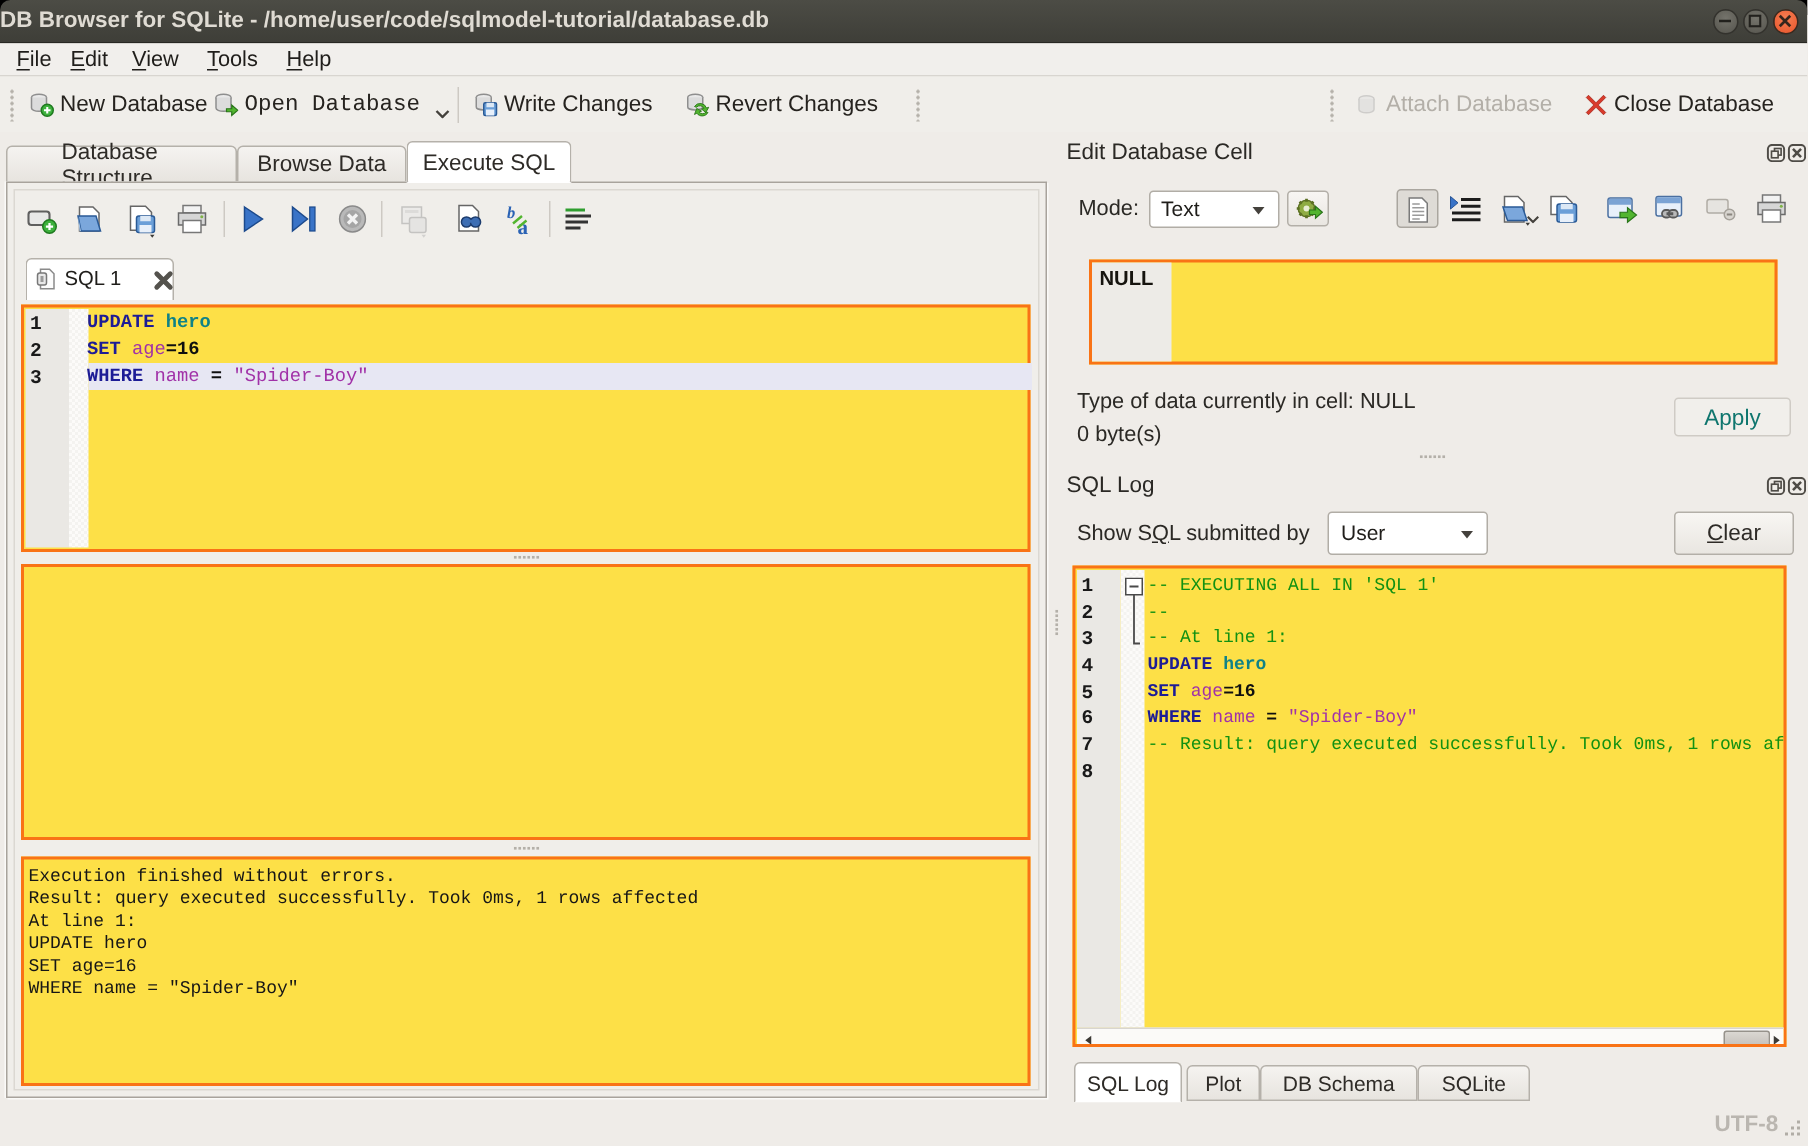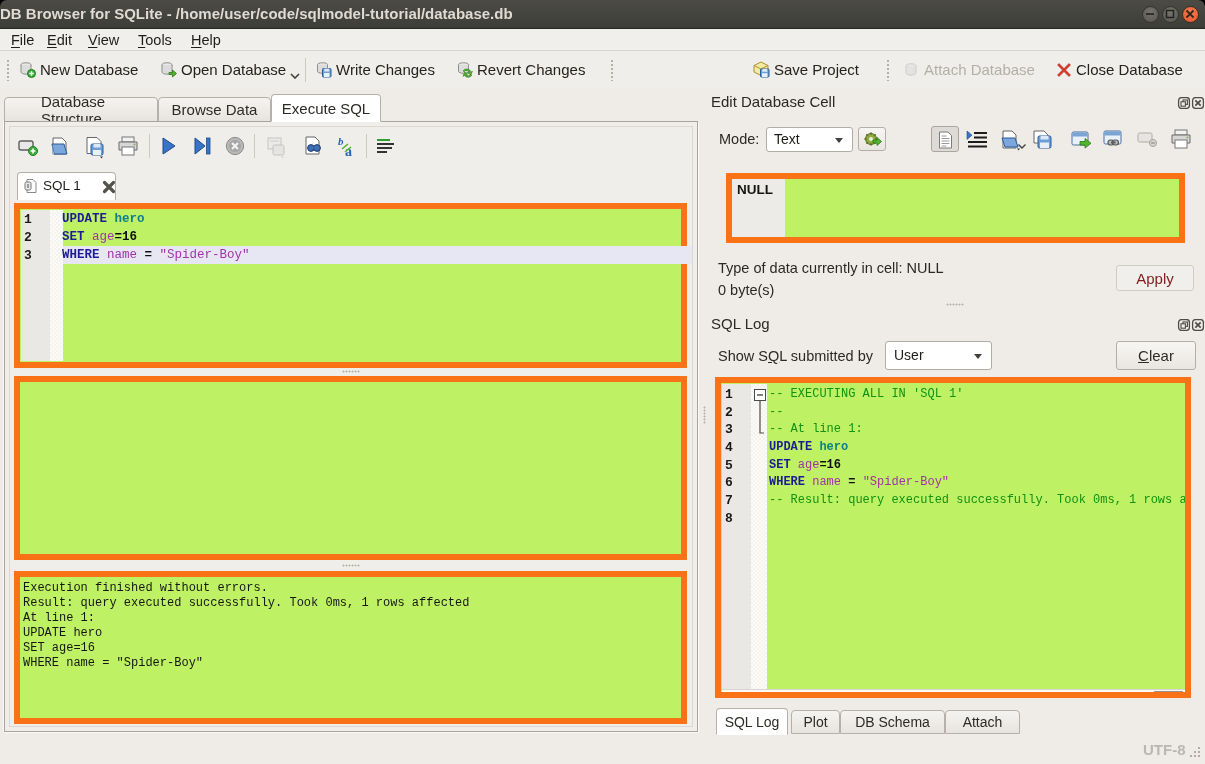--- a/index.html
+++ b/index.html
@@ -40,21 +40,21 @@
 
 
 .mtab { position:absolute; font-size:14px; color:#2e2b27; border:1px solid #b5b1aa;
   background:linear-gradient(#f5f3f0,#e7e4df); display:flex; align-items:center; justify-content:center;
   border-radius:4px 4px 0 0; }
 .mtab.active { background:#fff; border-bottom:1px solid #fff; z-index:5; }
 
 
 #leftpane { left:4px; top:121px; width:694px; height:611px; border:1px solid #a8a39c; background:#f0eeea; box-shadow:1px 1px 0 #fbfaf8, -1px 0 0 #fbfaf8; }
 #leftinner { left:9px; top:126px; width:684px; height:601px; border:1px solid #dbd8d2; }
-.whitebox { position:absolute; background:#bef264; border:6px solid #f97316; }
+.whitebox { position:absolute; background:#fde047; border:2px solid #f97316; }
 
 
 #edmargin { position:absolute; left:1px; top:1px; bottom:1px; width:29px; background:#eae8e4; }
 .foldmargin { position:absolute; top:1px; bottom:1px; width:13px;
   background-image:repeating-conic-gradient(#f4f3f0 0% 25%, #fcfbf9 0% 50%);
   background-size:4px 4px; }
 .lnum { position:absolute; font-family:"Liberation Mono", monospace; font-size:13px; font-weight:bold; color:#191919; }
 .codeline { position:absolute; font-family:"Liberation Mono", monospace; font-size:12.5px; font-weight:normal; white-space:pre; color:#111; }
 .op { font-weight:bold; color:#0f0f0f; }
 #logbox .codeline { font-size:12px; }
@@ -68,21 +68,21 @@
 .msgline { position:absolute; font-family:"Liberation Mono", monospace; font-size:12px; color:#161616; white-space:pre; }
 
 
 .docktitle { position:absolute; font-size:15px; color:#2b2925; }
 .combo { position:absolute; background:#fff; border:1px solid #b1ada6; border-radius:3px; font-size:14px; color:#1f1d1a; }
 .combo .arr { position:absolute; right:9px; top:50%; margin-top:-2px; width:0; height:0;
   border-left:4.5px solid transparent; border-right:4.5px solid transparent; border-top:5px solid #44413c; }
 .btn { position:absolute; border:1px solid #b3afa8; border-radius:3px;
   background:linear-gradient(#f8f6f3,#e9e6e1); font-size:15px; color:#2e2b27;
   display:flex; align-items:center; justify-content:center; }
-.btn.disabled { background:#f1efeb; border-color:#cfcbc5; color:#7f1d1d; }
+.btn.disabled { background:#f1efeb; border-color:#cfcbc5; color:#0f766e; }
 .label14 { position:absolute; font-size:14.5px; color:#2b2925; }
 </style>
 </head>
 <body>
 
 <div class="abs" style="left:0; top:0; width:1205px; height:10px; background:#000;"></div>
 <div class="abs" id="titlebar">
   <div class="title">DB Browser for SQLite - /home/user/code/sqlmodel-tutorial/database.db</div>
   <div class="winbtn min" style="left:1142px;">
     <svg width="14" height="14" viewBox="0 0 14 14">
@@ -111,21 +111,21 @@
 
 <div class="abs" id="toolbar">
   <div class="handle" style="left:6px;"></div>
   <div class="tbtn" style="left:19px;" id="tb-new">
     <svg width="17" height="17" viewBox="0 0 17 17">
       <ellipse cx="7" cy="4" rx="5" ry="2.2" fill="#e9e9e9" stroke="#8e8e8e"></ellipse>
       <path d="M2 4 v7 c0 1.2 2.2 2.2 5 2.2 s5 -1 5 -2.2 v-7" fill="#dcdcdc" stroke="#8e8e8e"></path>
       <circle cx="12.5" cy="12.5" r="4" fill="#3db13d" stroke="#1f7a1f"></circle>
       <path d="M12.5 10.3 v4.4 M10.3 12.5 h4.4" stroke="#fff" stroke-width="1.4"></path>
     </svg>New Database</div>
-  <div class="tbtn" style="left:160px;" id="tb-open">
+  <div class="tbtn" style="left:142px;font-family:Liberation Mono, monospace;" id="tb-open">
     <svg width="17" height="17" viewBox="0 0 17 17">
       <ellipse cx="7" cy="4" rx="5" ry="2.2" fill="#e9e9e9" stroke="#8e8e8e"></ellipse>
       <path d="M2 4 v7 c0 1.2 2.2 2.2 5 2.2 s5 -1 5 -2.2 v-7" fill="#dcdcdc" stroke="#8e8e8e"></path>
       <path d="M9 11.5 h3.5 v-2.5 l4 3.5 -4 3.5 v-2.5 h-3.5 z" fill="#52b52f" stroke="#2a761a" stroke-width="0.8"></path>
     </svg>Open Database</div>
   <svg class="abs" width="10" height="6" viewBox="0 0 10 6" style="left:290px; top:22px;">
       <path d="M1 1 L5 5 L9 1" fill="none" stroke="#44413c" stroke-width="1.6"></path>
     </svg>
   <div class="tsep" style="left:305px;"></div>
   <div class="tbtn" style="left:315px;" id="tb-write">
@@ -137,28 +137,20 @@
       <rect x="9" y="12" width="5.5" height="4" fill="#e8f0fa"></rect>
     </svg>Write Changes</div>
   <div class="tbtn" style="left:456px;" id="tb-revert">
     <svg width="17" height="17" viewBox="0 0 17 17">
       <ellipse cx="7.5" cy="3.8" rx="5" ry="2" fill="#e9e9e9" stroke="#8e8e8e"></ellipse>
       <path d="M2.5 3.8 v6.5 c0 1.1 2.2 2 5 2 s5 -0.9 5 -2 v-6.5" fill="#dcdcdc" stroke="#8e8e8e"></path>
       <path d="M7 10 a4.5 4.5 0 0 1 8 1 l1.5 -0.5 -2 3.5 -2.8 -2.3 1.6 -0.4 a3 3 0 0 0 -5 -0.8 z" fill="#52b52f" stroke="#2a761a" stroke-width="0.6"></path>
       <path d="M16 14 a4.5 4.5 0 0 1 -7.5 0.5 l-1.5 0.8 1.5 -4 3.2 1.8 -1.6 0.6 a3 3 0 0 0 4.6 0 z" fill="#52b52f" stroke="#2a761a" stroke-width="0.6"></path>
     </svg>Revert Changes</div>
   <div class="handle" style="left:610px;"></div>
-  <div class="tbtn" style="left:753px;" id="tb-saveproj">
-    <svg width="17" height="17" viewBox="0 0 17 17">
-      <path d="M8 1 L15 4.5 L15 11 L8 14.5 L1 11 L1 4.5 Z" fill="#f5e9a8" stroke="#a8922a"></path>
-      <path d="M1 4.5 L8 8 L15 4.5 M8 8 L8 14.5" fill="none" stroke="#a8922a"></path>
-      <rect x="7.5" y="8" width="8.5" height="8" rx="1" fill="#6b9fd8" stroke="#2a5a96"></rect>
-      <rect x="9.3" y="8" width="5" height="2.8" fill="#dce8f5"></rect>
-      <rect x="9" y="12.2" width="5.5" height="3.8" fill="#e8f0fa"></rect>
-    </svg>Save Project</div>
   <div class="handle" style="left:886px;"></div>
   <div class="tbtn disabled" style="left:903px;" id="tb-attach">
     <svg width="17" height="17" viewBox="0 0 17 17" opacity="0.45">
       <ellipse cx="8" cy="5" rx="5" ry="2.2" fill="#e0e0e0" stroke="#a5a5a5"></ellipse>
       <path d="M3 5 v7 c0 1.2 2.2 2.2 5 2.2 s5 -1 5 -2.2 v-7" fill="#d5d5d5" stroke="#a5a5a5"></path>
     </svg>Attach Database</div>
   <div class="tbtn" style="left:1056px;" id="tb-close">
     <svg width="16" height="16" viewBox="0 0 16 16">
       <path d="M3 1.5 L8 6.5 L13 1.5 L14.5 3 L9.5 8 L14.5 13 L13 14.5 L8 9.5 L3 14.5 L1.5 13 L6.5 8 L1.5 3 Z" fill="#d93a2b" stroke="#a02015" stroke-width="0.5"></path>
     </svg>Close Database</div>
@@ -418,21 +410,21 @@
     <svg class="abs" style="right:4px; top:3.5px;" width="7" height="7" viewBox="0 0 7 7">
         <path d="M1.5 0.5 L5.5 3.5 L1.5 6.5 Z" fill="#3c3a36"></path>
       </svg>
     <div class="abs" style="left:431px; top:1px; width:31px; height:11px; background:linear-gradient(#dad7d2,#c6c2bc); border:1px solid #96928b; border-radius:2px;"></div>
   </div>
 </div>
 
 <div class="mtab active" style="left:716px; top:708px; width:72px; height:27px; font-size:14px;">SQL Log</div>
 <div class="mtab" style="left:791px; top:710px; width:49px; height:24px;">Plot</div>
 <div class="mtab" style="left:840px; top:710px; width:105px; height:24px;">DB Schema</div>
-<div class="mtab" style="left:945px; top:710px; width:75px; height:24px;">Attach</div>
+<div class="mtab" style="left:945px; top:710px; width:75px; height:24px;">SQLite</div>
 
 <div class="abs" style="left:1143px; top:741px; font-size:15px; font-weight:bold; color:#bab6b0;">UTF-8</div>
 <svg class="abs" style="left:1188px; top:746px;" width="14" height="14" viewBox="0 0 14 14">
   <g fill="#b1ada6">
       <rect x="10" y="1" width="2" height="2"></rect>
       <rect x="10" y="5" width="2" height="2"></rect>
       <rect x="10" y="9" width="2" height="2"></rect>
       <rect x="6" y="5" width="2" height="2"></rect>
       <rect x="6" y="9" width="2" height="2"></rect>
       <rect x="2" y="9" width="2" height="2"></rect>

